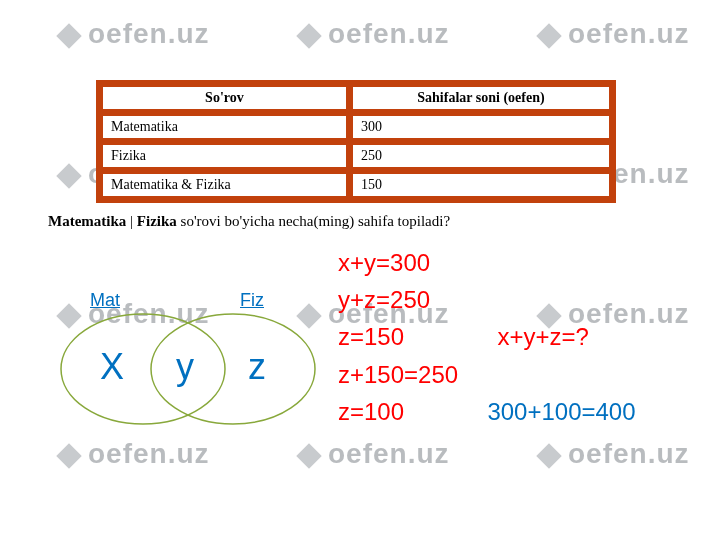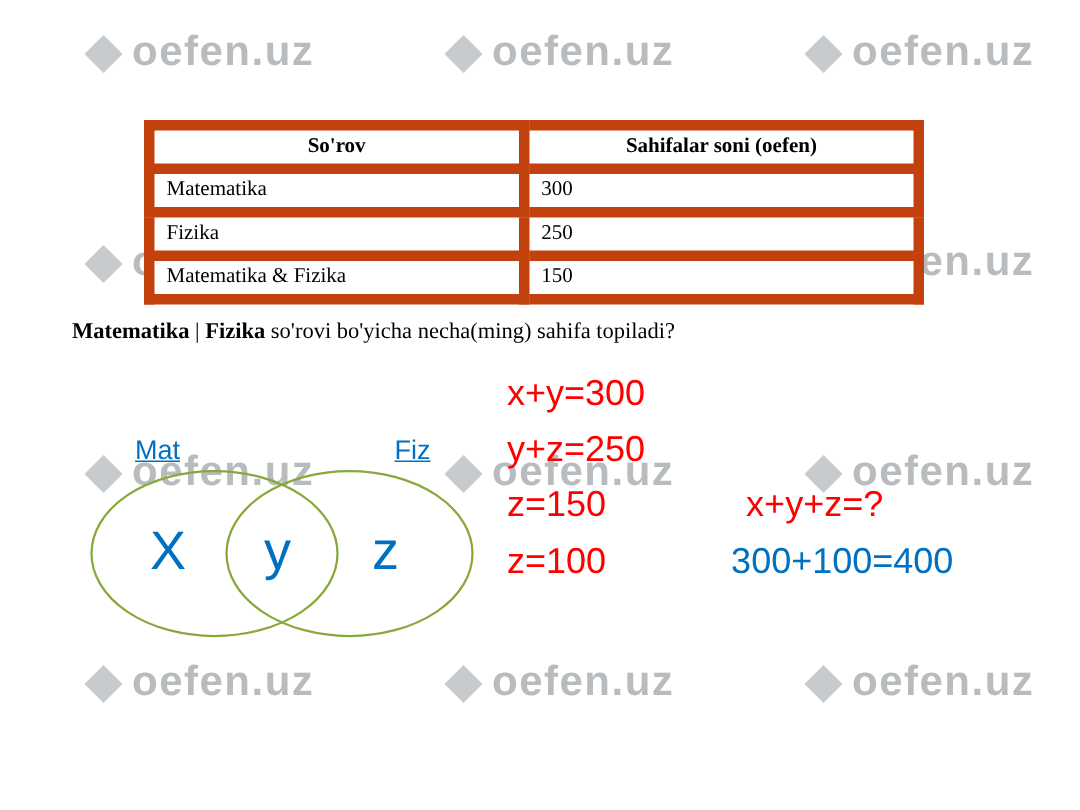--- a/index.html
+++ b/index.html
@@ -151,34 +151,35 @@
     <b>Matematika</b><span> | </span><b>Fizika</b><span> so'rovi bo'yicha necha(ming) sahifa topiladi?</span>
   </div>
 
   <div class="lower">
     <div class="venn">
       <svg width="280" height="160">
         <ellipse cx="95" cy="85" rx="82" ry="55" fill="none" stroke="#88a83b" stroke-width="1.5"></ellipse>
         <ellipse cx="185" cy="85" rx="82" ry="55" fill="none" stroke="#88a83b" stroke-width="1.5"></ellipse>
       </svg>
       <div class="venn-label" style="left:42px; top:6px;">Mat</div>
-      <div class="venn-label" style="left:215px; top:6px;">Fiz</div>
+      <div class="venn-label" style="left:192px; top:6px;">Fiz</div>
       <div class="venn-var" style="left:52px;  top:62px;">X</div>
       <div class="venn-var" style="left:128px; top:62px;">y</div>
       <div class="venn-var" style="left:200px; top:62px;">z</div>
     </div>
 
     <div class="eqs">
       <div class="row"><span class="red">x+y=300</span></div>
       <div class="row"><span class="red">y+z=250</span></div>
       <div class="row">
         <span class="red">z=150</span>
         <span class="gap"></span>
         <span class="red">x+y+z=?</span>
       </div>
+      <div class="row"><span class="red">z+150=250</span></div>
       <div class="row">
         <span class="red">z=100</span>
         <span class="gap2"></span>
         <span class="blue">300+100=400</span>
       </div>
     </div>
   </div>
 </div>
 
 </body></html>

